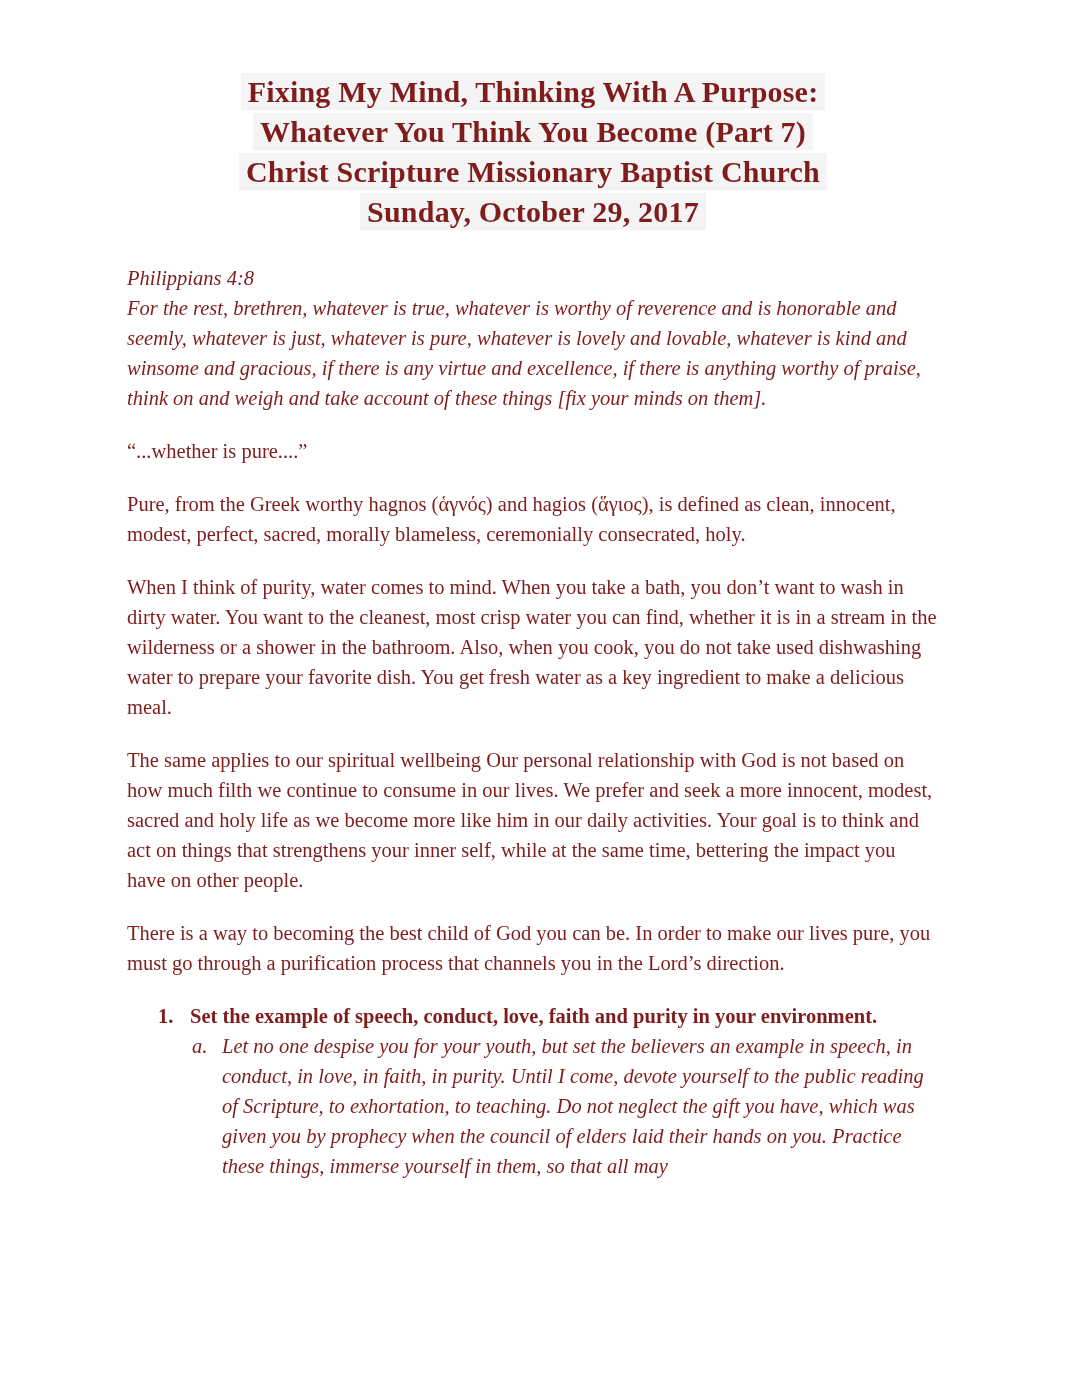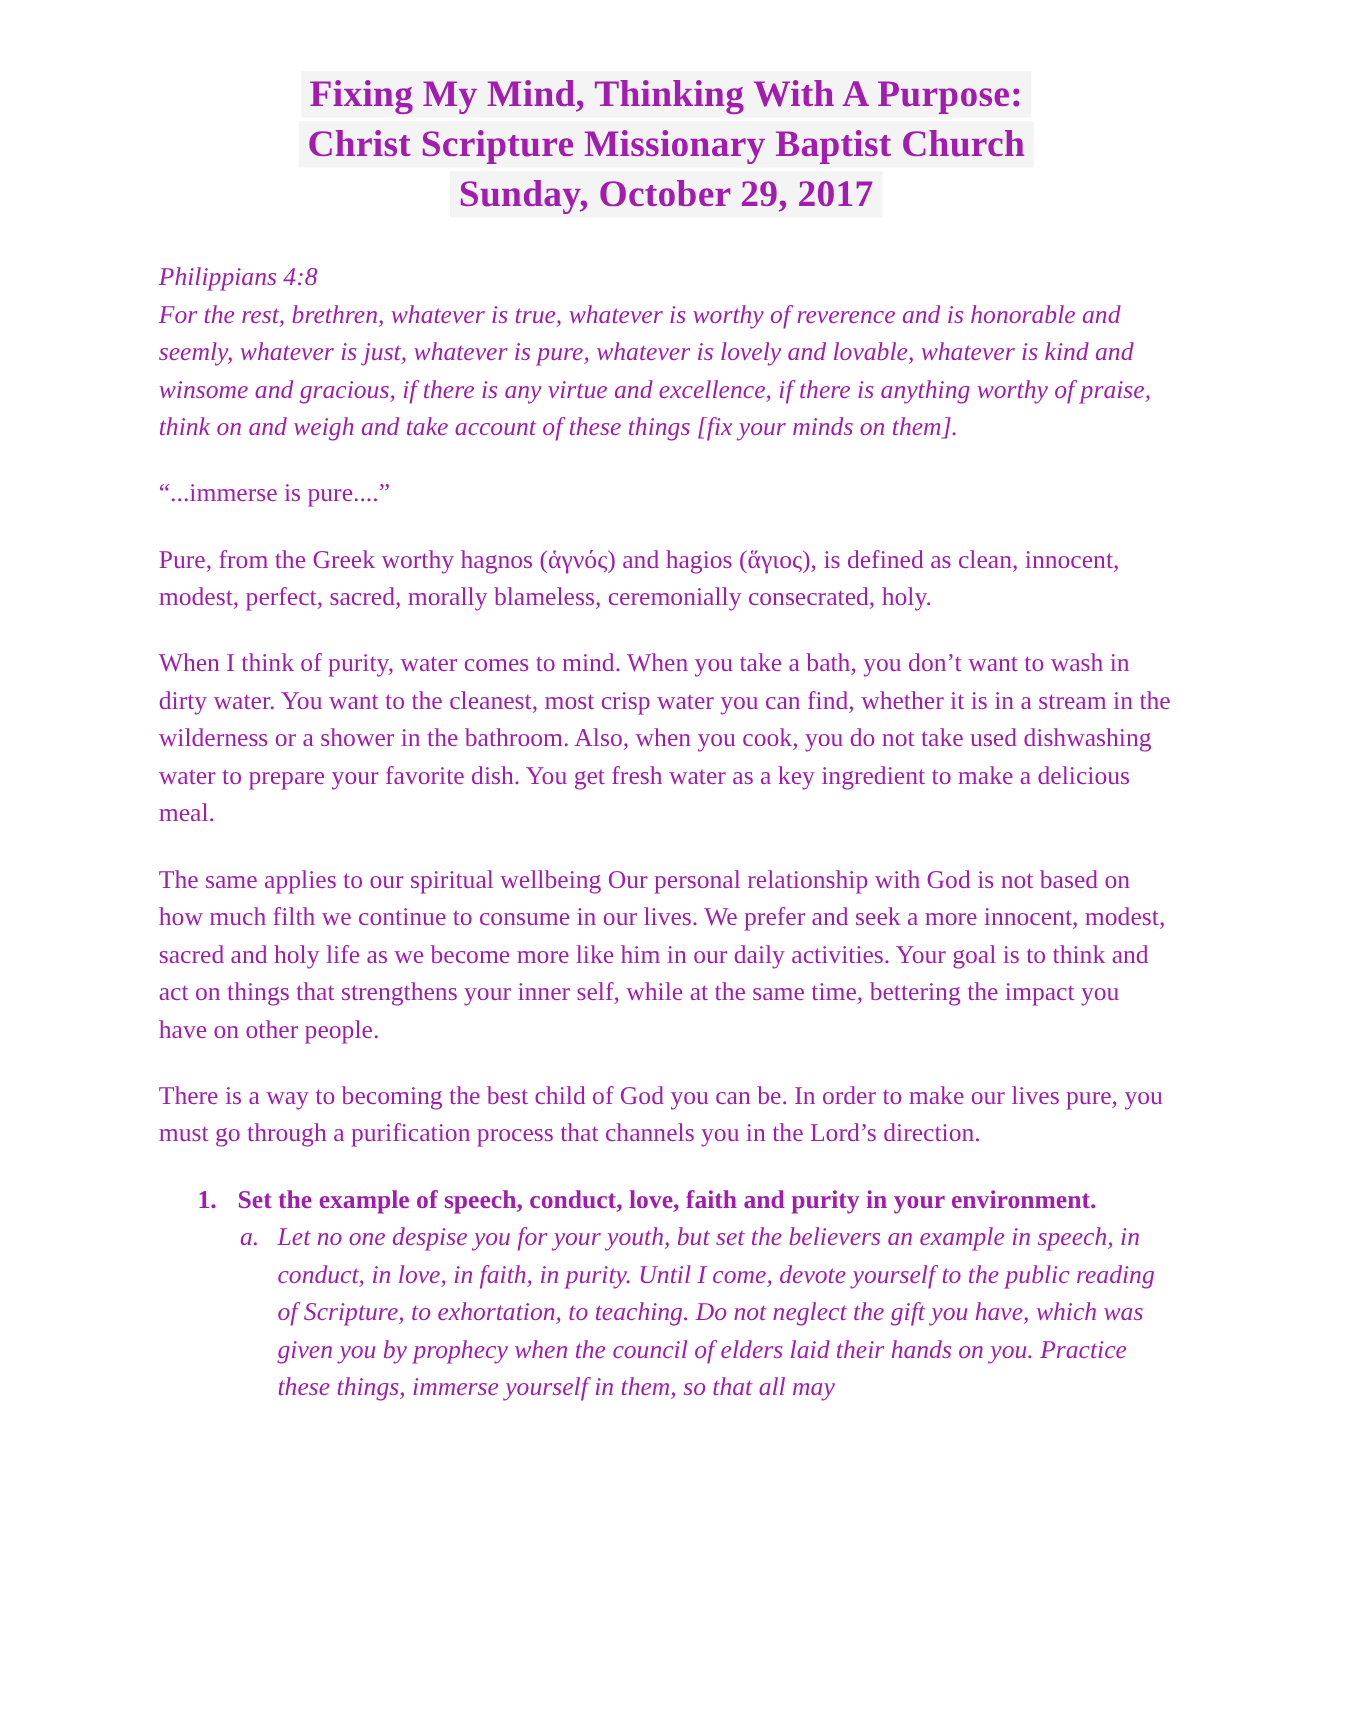--- a/index.html
+++ b/index.html
@@ -9,23 +9,23 @@
   }
   body {
     width: 1080px;
     height: 1376px;
     overflow: hidden;
   }
   .page {
     box-sizing: border-box;
     width: 1080px;
     height: 1376px;
-    padding: 56px 141px 40px 127px;
+    padding: 72px 141px 40px 127px;
     font-family: "Liberation Serif", "DejaVu Serif", serif;
-    color: #a21caf;
+    color: #7f1d1d;
   }
   .title {
     text-align: center;
     font-size: 30px;
     line-height: 40px;
     font-weight: 700;
     margin: 0 0 31px 0;
     letter-spacing: 0.2px;
   }
   .title-line { display: block; }
@@ -62,32 +62,33 @@
   }
   .li-text { flex: 1 1 auto; }
 </style>
 </head>
 <body>
 
 <div class="page">
 
   <h1 class="title">
     <span class="title-line"><span class="hl">Fixing My Mind, Thinking With A Purpose:</span></span>
+    <span class="title-line"><span class="hl">Whatever You Think You Become (Part 7)</span></span>
     <span class="title-line"><span class="hl">Christ Scripture Missionary Baptist Church</span></span>
     <span class="title-line"><span class="hl">Sunday, October 29, 2017</span></span>
   </h1>
 
   <div class="body-text">
 
     <p class="para italic">
       <span class="scripture-ref">Philippians 4:8</span>
       <span>For the rest, brethren, whatever is true, whatever is worthy of reverence and is honorable and seemly, whatever is just, whatever is pure, whatever is lovely and lovable, whatever is kind and winsome and gracious, if there is any virtue and excellence, if there is anything worthy of praise, think on and weigh and take account of these things [fix your minds on them].</span>
     </p>
 
-    <p class="para">“...immerse is pure....”</p>
+    <p class="para">“...whether is pure....”</p>
 
     <p class="para">Pure, from the Greek worthy hagnos (ἁγνός) and hagios (ἅγιος), is defined as clean, innocent, modest, perfect, sacred, morally blameless, ceremonially consecrated, holy.</p>
 
     <p class="para">When I think of purity, water comes to mind. When you take a bath, you don’t want to wash in dirty water. You want to the cleanest, most crisp water you can find, whether it is in a stream in the wilderness or a shower in the bathroom. Also, when you cook, you do not take used dishwashing water to prepare your favorite dish. You get fresh water as a key ingredient to make a delicious meal.</p>
 
     <p class="para">The same applies to our spiritual wellbeing Our personal relationship with God is not based on how much filth we continue to consume in our lives. We prefer and seek a more innocent, modest, sacred and holy life as we become more like him in our daily activities. Your goal is to think and act on things that strengthens your inner self, while at the same time, bettering the impact you have on other people.</p>
 
     <p class="para">There is a way to becoming the best child of God you can be. In order to make our lives pure, you must go through a purification process that channels you in the Lord’s direction.</p>
 
     <div class="list-wrap">

